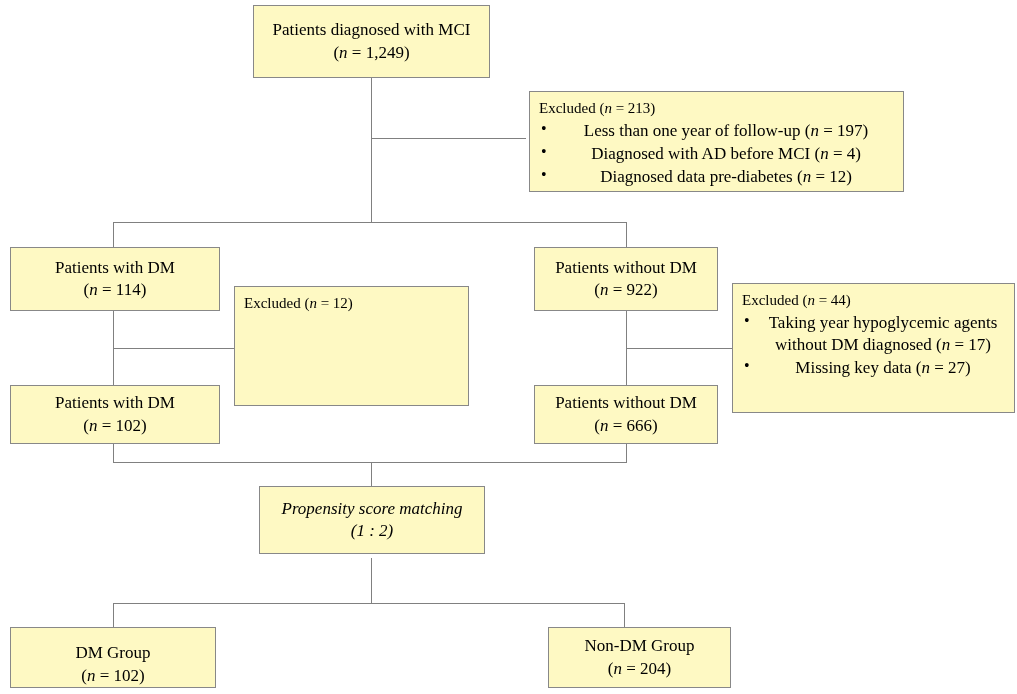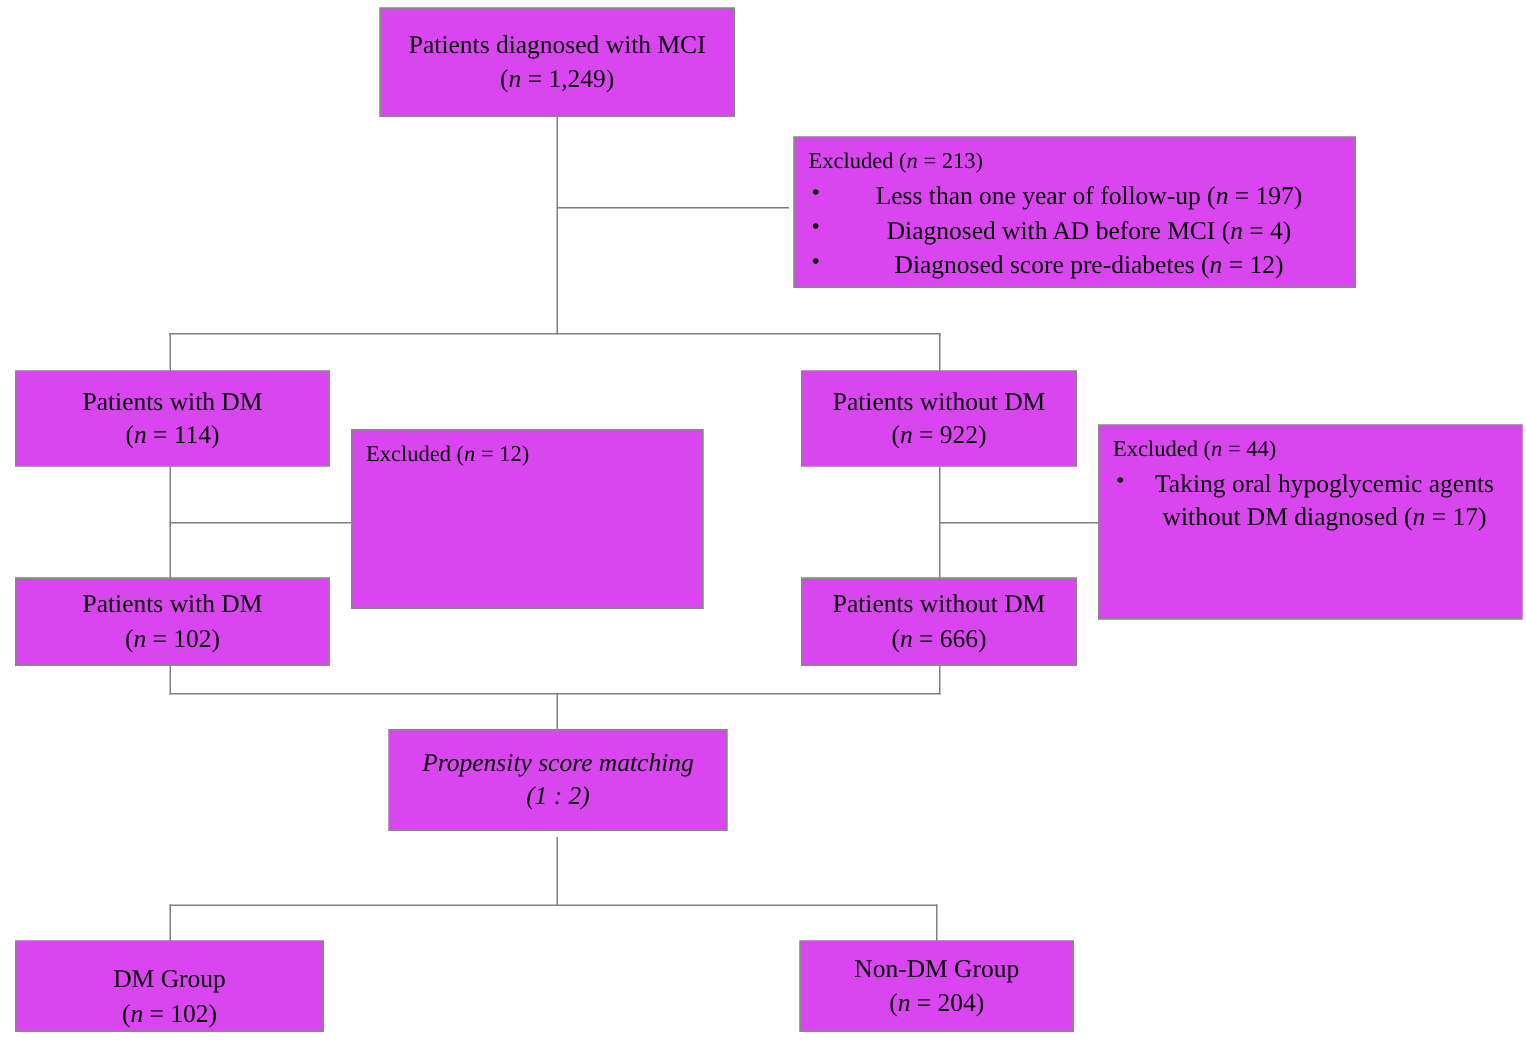--- a/index.html
+++ b/index.html
@@ -14,21 +14,21 @@
     height: 694px;
     background: #ffffff;
     font-family: "Liberation Serif", "DejaVu Serif", serif;
     color: #000000;
     overflow: hidden;
   }
   .box {
     position: absolute;
     box-sizing: border-box;
     border: 1px solid #888888;
-    background: #d946ef;
+    background: #fef9c3;
     z-index: 2;
   }
   .box.centered {
     display: flex;
     flex-direction: column;
     align-items: center;
     justify-content: center;
     text-align: center;
   }
   .box.listbox {
@@ -115,42 +115,43 @@
   <div class="box centered" style="left:253px; top:5px; width:237px; height:73px;">
     <span class="line1 ftsize">Patients diagnosed with MCI</span>
     <span class="line2 ftsize"><span>(</span><i class="ital">n</i><span> = 1,249)</span></span>
   </div>
 
   <div class="box listbox" style="left:529px; top:91px; width:375px; height:101px;">
     <span class="hdr"><span>Excluded (</span><i class="ital">n</i><span> = 213)</span></span>
     <ul class="bullets">
       <li><span>Less than one year of follow-up (</span><i class="ital">n</i><span> = 197)</span></li>
       <li><span>Diagnosed with AD before MCI (</span><i class="ital">n</i><span> = 4)</span></li>
-      <li><span>Diagnosed score pre-diabetes (</span><i class="ital">n</i><span> = 12)</span></li>
+      <li><span>Diagnosed data pre-diabetes (</span><i class="ital">n</i><span> = 12)</span></li>
     </ul>
   </div>
 
   <div class="box centered" style="left:10px; top:247px; width:210px; height:64px;">
     <span class="line1 ftsize">Patients with DM</span>
     <span class="line2 ftsize"><span>(</span><i class="ital">n</i><span> = 114)</span></span>
   </div>
 
   <div class="box centered" style="left:534px; top:247px; width:184px; height:64px;">
     <span class="line1 ftsize">Patients without DM</span>
     <span class="line2 ftsize"><span>(</span><i class="ital">n</i><span> = 922)</span></span>
   </div>
 
   <div class="box listbox" style="left:234px; top:286px; width:235px; height:120px;">
     <span class="hdr"><span>Excluded (</span><i class="ital">n</i><span> = 12)</span></span>
   </div>
 
   <div class="box listbox" style="left:732px; top:283px; width:283px; height:130px;">
     <span class="hdr"><span>Excluded (</span><i class="ital">n</i><span> = 44)</span></span>
     <ul class="bullets">
-      <li><span>Taking oral hypoglycemic agents</span><br><span>without DM diagnosed (</span><i class="ital">n</i><span> = 17)</span></li>
+      <li><span>Taking year hypoglycemic agents</span><br><span>without DM diagnosed (</span><i class="ital">n</i><span> = 17)</span></li>
+      <li><span>Missing key data (</span><i class="ital">n</i><span> = 27)</span></li>
     </ul>
   </div>
 
   <div class="box centered" style="left:10px; top:385px; width:210px; height:59px;">
     <span class="line1 ftsize">Patients with DM</span>
     <span class="line2 ftsize"><span>(</span><i class="ital">n</i><span> = 102)</span></span>
   </div>
 
   <div class="box centered" style="left:534px; top:385px; width:184px; height:59px;">
     <span class="line1 ftsize">Patients without DM</span>
@@ -160,18 +161,18 @@
   <div class="box centered" style="left:259px; top:486px; width:226px; height:68px;font-style:italic;">
     <span class="line1 ftsize">Propensity score matching</span>
     <span class="line2 ftsize">(1 : 2)</span>
   </div>
 
   <div class="box centered" style="left:10px; top:627px; width:206px; height:61px;justify-content:flex-end;">
     <span class="line1 ftsize">DM Group</span>
     <span class="line2 ftsize"><span>(</span><i class="ital">n</i><span> = 102)</span></span>
   </div>
 
-  <div class="box centered" style="left:533px; top:627px; width:183px; height:61px;">
+  <div class="box centered" style="left:548px; top:627px; width:183px; height:61px;">
     <span class="line1 ftsize">Non-DM Group</span>
     <span class="line2 ftsize"><span>(</span><i class="ital">n</i><span> = 204)</span></span>
   </div>
 
 </div>
 
 </body></html>

